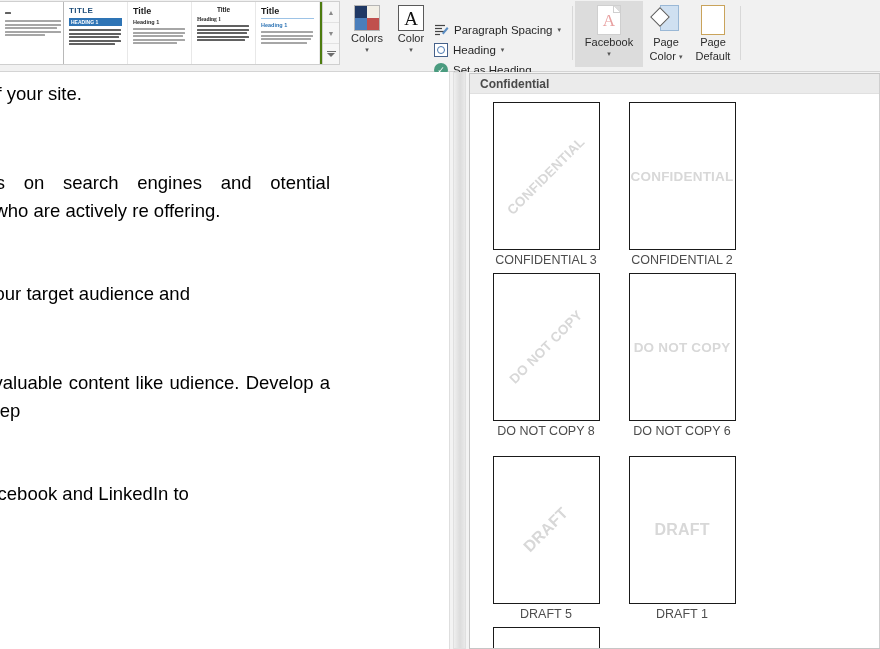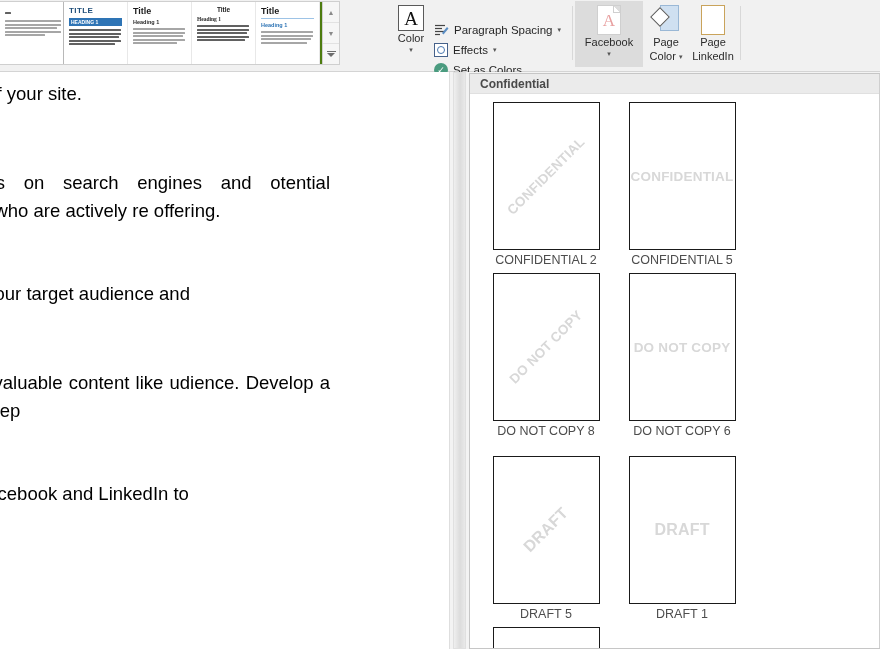--- a/index.html
+++ b/index.html
@@ -273,20 +273,32 @@
         <div class="gs-btn">▲</div>
         <div class="gs-btn">▼</div>
         <div class="gs-btn more">
           <div style="display:flex;flex-direction:column;align-items:center">
             <div class="bar-glyph"></div>
             <div style="width:0;height:0;border-left:4px solid transparent;border-right:4px solid transparent;border-top:4px solid #6d6d6d"></div>
           </div>
         </div>
       </div>
 
+      <div class="grp" style="left:346px;width:44px">
+        <div class="big-btn">
+          <div class="colors-swatch">
+            <div style="background:#1f3864"></div>
+            <div style="background:#f2efe6"></div>
+            <div style="background:#4a7ebb"></div>
+            <div style="background:#c0504d"></div>
+          </div>
+          <div class="lbl">Colors</div>
+          <div class="caret">▾</div>
+        </div>
+      </div>
 
       <div class="grp" style="left:390px;width:40px">
         <div class="big-btn">
           <div class="font-icon">A</div>
           <div class="lbl">Color</div>
           <div class="caret">▾</div>
         </div>
       </div>
 
       <div class="small-list" style="left:434px;">
@@ -300,26 +312,26 @@
               <path d="M8 10 L13 4 L14.5 5.5 L9.5 11.5 Z" fill="#5b8ec4"></path>
             </svg>
           </span>
           <span class="txt">Paragraph Spacing</span>
           <span class="caret">▾</span>
         </div>
         <div class="small-row">
           <span class="ic-fx">
               <i></i>
             </span>
-          <span class="txt">Effects</span>
+          <span class="txt">Heading</span>
           <span class="caret">▾</span>
         </div>
         <div class="small-row">
           <span class="ic-check">✓</span>
-          <span class="txt">Set as Colors</span>
+          <span class="txt">Set as Heading</span>
         </div>
       </div>
 
       <div class="grp-div" style="left:572px"></div>
 
       <div class="grp grp-active" style="left:575px;width:68px">
         <div class="big-btn" style="width:68px">
           <div class="wm-icon">
             <span>A</span>
             <span class="corner-fold"></span>
@@ -340,21 +352,21 @@
             <span>Color</span>
             <span class="caret">▾</span>
           </div>
         </div>
       </div>
 
       <div class="grp" style="left:689px;width:48px">
         <div class="big-btn" style="width:48px">
           <div class="page-icon"></div>
           <div class="lbl">Page</div>
-          <div class="lbl">LinkedIn</div>
+          <div class="lbl">Default</div>
         </div>
       </div>
 
       <div class="grp-div" style="left:740px"></div>
     </div>
   </div>
 
   <div class="doc-area">
     <div class="doc-page">
       <div class="doc-body">
@@ -371,27 +383,27 @@
   </div>
 
   <div class="wm-panel">
     <div id="wm-sections">
         <div class="wm-section-hd">Confidential</div>
         <div class="wm-grid">
           <div class="wm-item">
             <div class="wm-thumb">
               <div class="wm-txt diag sm">CONFIDENTIAL</div>
             </div>
+            <div class="wm-caption">CONFIDENTIAL 3</div>
+          </div>
+          <div class="wm-item">
+            <div class="wm-thumb">
+              <div class="wm-txt horiz sm">CONFIDENTIAL</div>
+            </div>
             <div class="wm-caption">CONFIDENTIAL 2</div>
-          </div>
-          <div class="wm-item">
-            <div class="wm-thumb">
-              <div class="wm-txt horiz sm">CONFIDENTIAL</div>
-            </div>
-            <div class="wm-caption">CONFIDENTIAL 5</div>
           </div>
           <div class="wm-item">
             <div class="wm-thumb">
               <div class="wm-txt diag sm">DO NOT COPY</div>
             </div>
             <div class="wm-caption">DO NOT COPY 8</div>
           </div>
           <div class="wm-item">
             <div class="wm-thumb">
               <div class="wm-txt horiz sm">DO NOT COPY</div>

